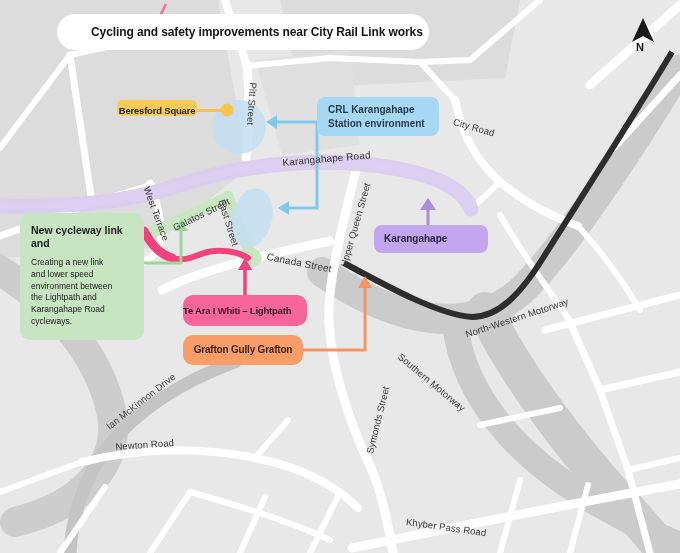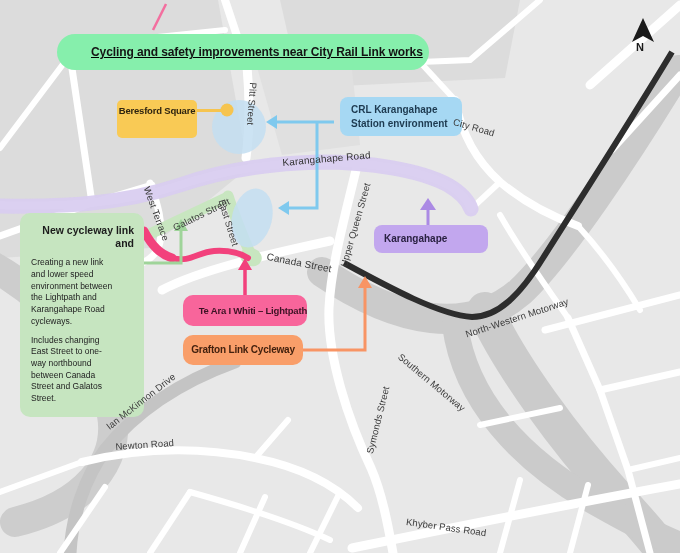--- a/index.html
+++ b/index.html
@@ -9,54 +9,54 @@
   }
   #map-svg{position:absolute;left:0;top:0;}
   .street-label{
     position:absolute;white-space:nowrap;color:#3b3b3b;
     font-size:9.5px;letter-spacing:.1px;transform-origin:0 0;font-weight:500;
   }
   .callout{
     position:absolute;font-weight:700;color:#23242a;box-sizing:border-box;
   }
   .header-pill{
-    position:absolute;left:57px;top:34px;width:372px;height:36px;
-    background:#86efac;border-radius:18px;display:flex;align-items:center;
-    padding-left:34px;box-sizing:border-box;text-decoration:underline;
+    position:absolute;left:57px;top:14px;width:372px;height:36px;
+    background:#ffffff;border-radius:18px;display:flex;align-items:center;
+    padding-left:34px;box-sizing:border-box;
   }
   .header-pill .title{
     font-size:12px;font-weight:700;color:#141414;letter-spacing:-.1px;white-space:nowrap;
   }
   .logo-wrap{position:absolute;left:16px;top:15px;width:48px;height:48px;}
   .north-label{position:absolute;left:636px;top:41px;font-size:11px;font-weight:600;color:#1a1a1a;}
   .box-beresford{
-    left:117px;top:100px;width:80px;height:38px;background:#f9ca55;border-radius:5px;
+    left:117px;top:100px;width:80px;height:16px;background:#f9ca55;border-radius:5px;
     font-size:9.5px;line-height:21px;text-align:center;letter-spacing:-.2px;color:#2e2410;
   }
   .box-crl{
-    left:340px;top:97px;width:122px;background:#a6d8f3;border-radius:8px;
+    left:317px;top:97px;width:122px;background:#a6d8f3;border-radius:8px;
     padding:6px 4px 6px 11px;font-size:10px;line-height:1.35;color:#1d3a50;
   }
   .box-enh{
     left:374px;top:225px;width:114px;background:#c2a7ee;border-radius:8px;
     padding:7px 4px 7px 10px;font-size:10px;line-height:1.35;color:#2a2142;
   }
   .box-lightpath{
     left:183px;top:295px;width:124px;height:31px;background:#f8659b;border-radius:10px;
-    font-size:9.5px;line-height:31px;text-align:right;letter-spacing:-.2px;color:#3c1224;
+    font-size:9.5px;line-height:31px;text-align:left;letter-spacing:-.2px;color:#3c1224;
   }
   .box-grafton{
     left:183px;top:335px;width:120px;height:30px;background:#f99e69;border-radius:10px;
     font-size:10px;line-height:30px;text-align:center;letter-spacing:-.2px;color:#43210e;
   }
   .panel-green{
     left:20px;top:213px;width:124px;background:#c6e5c0;border-radius:10px;
     padding:11px 10px 12px 11px;color:#1c1c1c;
   }
-  .panel-green .pt{font-size:10.5px;font-weight:700;line-height:1.25;text-align:right;}
+  .panel-green .pt{font-size:10.5px;font-weight:700;line-height:1.25;}
   .panel-green p{font-size:8.5px;font-weight:400;line-height:1.38;margin:7px 18px 0 0;color:#222;}
 </style>
 </head>
 <body>
 
 <div id="stage">
 
   <svg id="map-svg" width="680" height="553" viewBox="0 0 680 553">
 
     <rect width="680" height="553" fill="#e8e8e8"></rect>
@@ -183,26 +183,25 @@
     <div>CRL Karangahape</div>
     <div>Station environment</div>
   </div>
 
   <div class="callout box-enh">
     <div>Karangahape</div>
   </div>
 
   <div class="callout box-lightpath">Te Ara I Whiti – Lightpath</div>
 
-  <div class="callout box-grafton">Grafton Link Cycleway</div>
+  <div class="callout box-grafton">Grafton Gully Grafton</div>
 
   <div class="callout panel-green">
     <div class="pt">New cycleway link and</div>
     <p>Creating a new link and lower speed environment between the Lightpath and Karangahape Road cycleways.</p>
-    <p>Includes changing East Street to one-way northbound between Canada Street and Galatos Street.</p>
   </div>
 
   <div class="street-label" style="left:259px;top:83px;transform:rotate(94deg);">Pitt Street</div>
   <div class="street-label" style="left:455px;top:116px;transform:rotate(16deg);">City Road</div>
   <div class="street-label" style="left:282px;top:157px;transform:rotate(-5deg);font-size:10px;color:#333;">Karangahape Road</div>
   <div class="street-label" style="left:152px;top:185px;transform:rotate(70deg);">West Terrace</div>
   <div class="street-label" style="left:171px;top:223px;transform:rotate(-26deg);">Galatos Street</div>
   <div class="street-label" style="left:227px;top:198px;transform:rotate(73deg);">East Street</div>
   <div class="street-label" style="left:268px;top:251px;transform:rotate(11deg);font-size:10px;">Canada Street</div>
   <div class="street-label" style="left:338px;top:265px;transform:rotate(-74deg);">Upper Queen Street</div>

